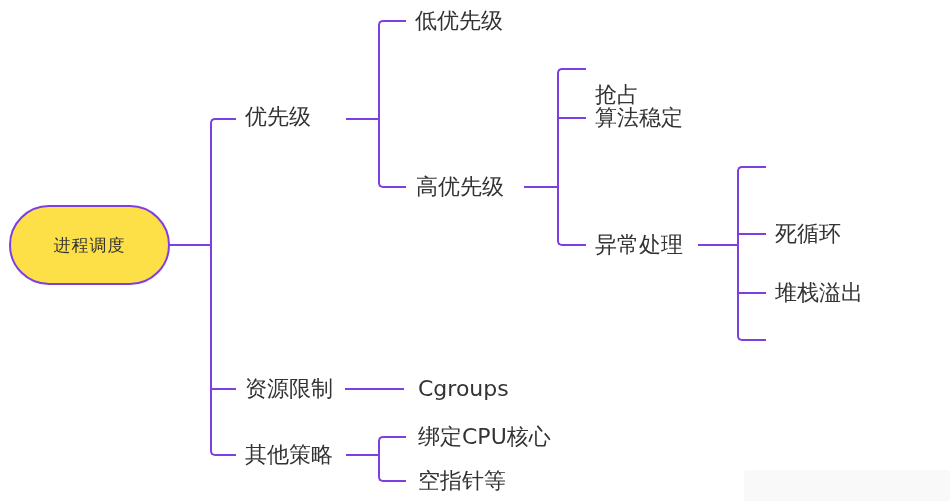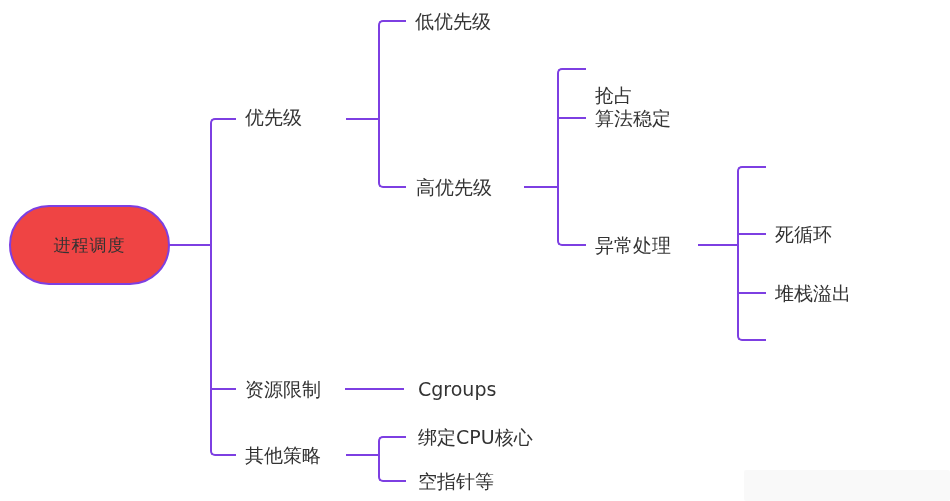--- a/index.html
+++ b/index.html
@@ -22,34 +22,34 @@
     left: 9px;
     top: 205px;
     width: 161px;
     height: 80px;
     border: 2px solid #7d3fe2;
     border-radius: 40px;
     box-sizing: border-box;
     display: flex;
     align-items: center;
     justify-content: center;
-    background: #ef4444;
+    background: #fde047;
   }
   .root-pill span {
     font-size: 17px;
     color: #333333;
     letter-spacing: 1px;
   }
 
   
   .label {
     position: absolute;
     height: 22px;
     line-height: 22px;
-    font-size: 19px;
+    font-size: 22px;
     color: #333333;
     white-space: nowrap;
   }
 
   
   .hline {
     position: absolute;
     height: 2.5px;
     background: #7d3fe2;
   }

